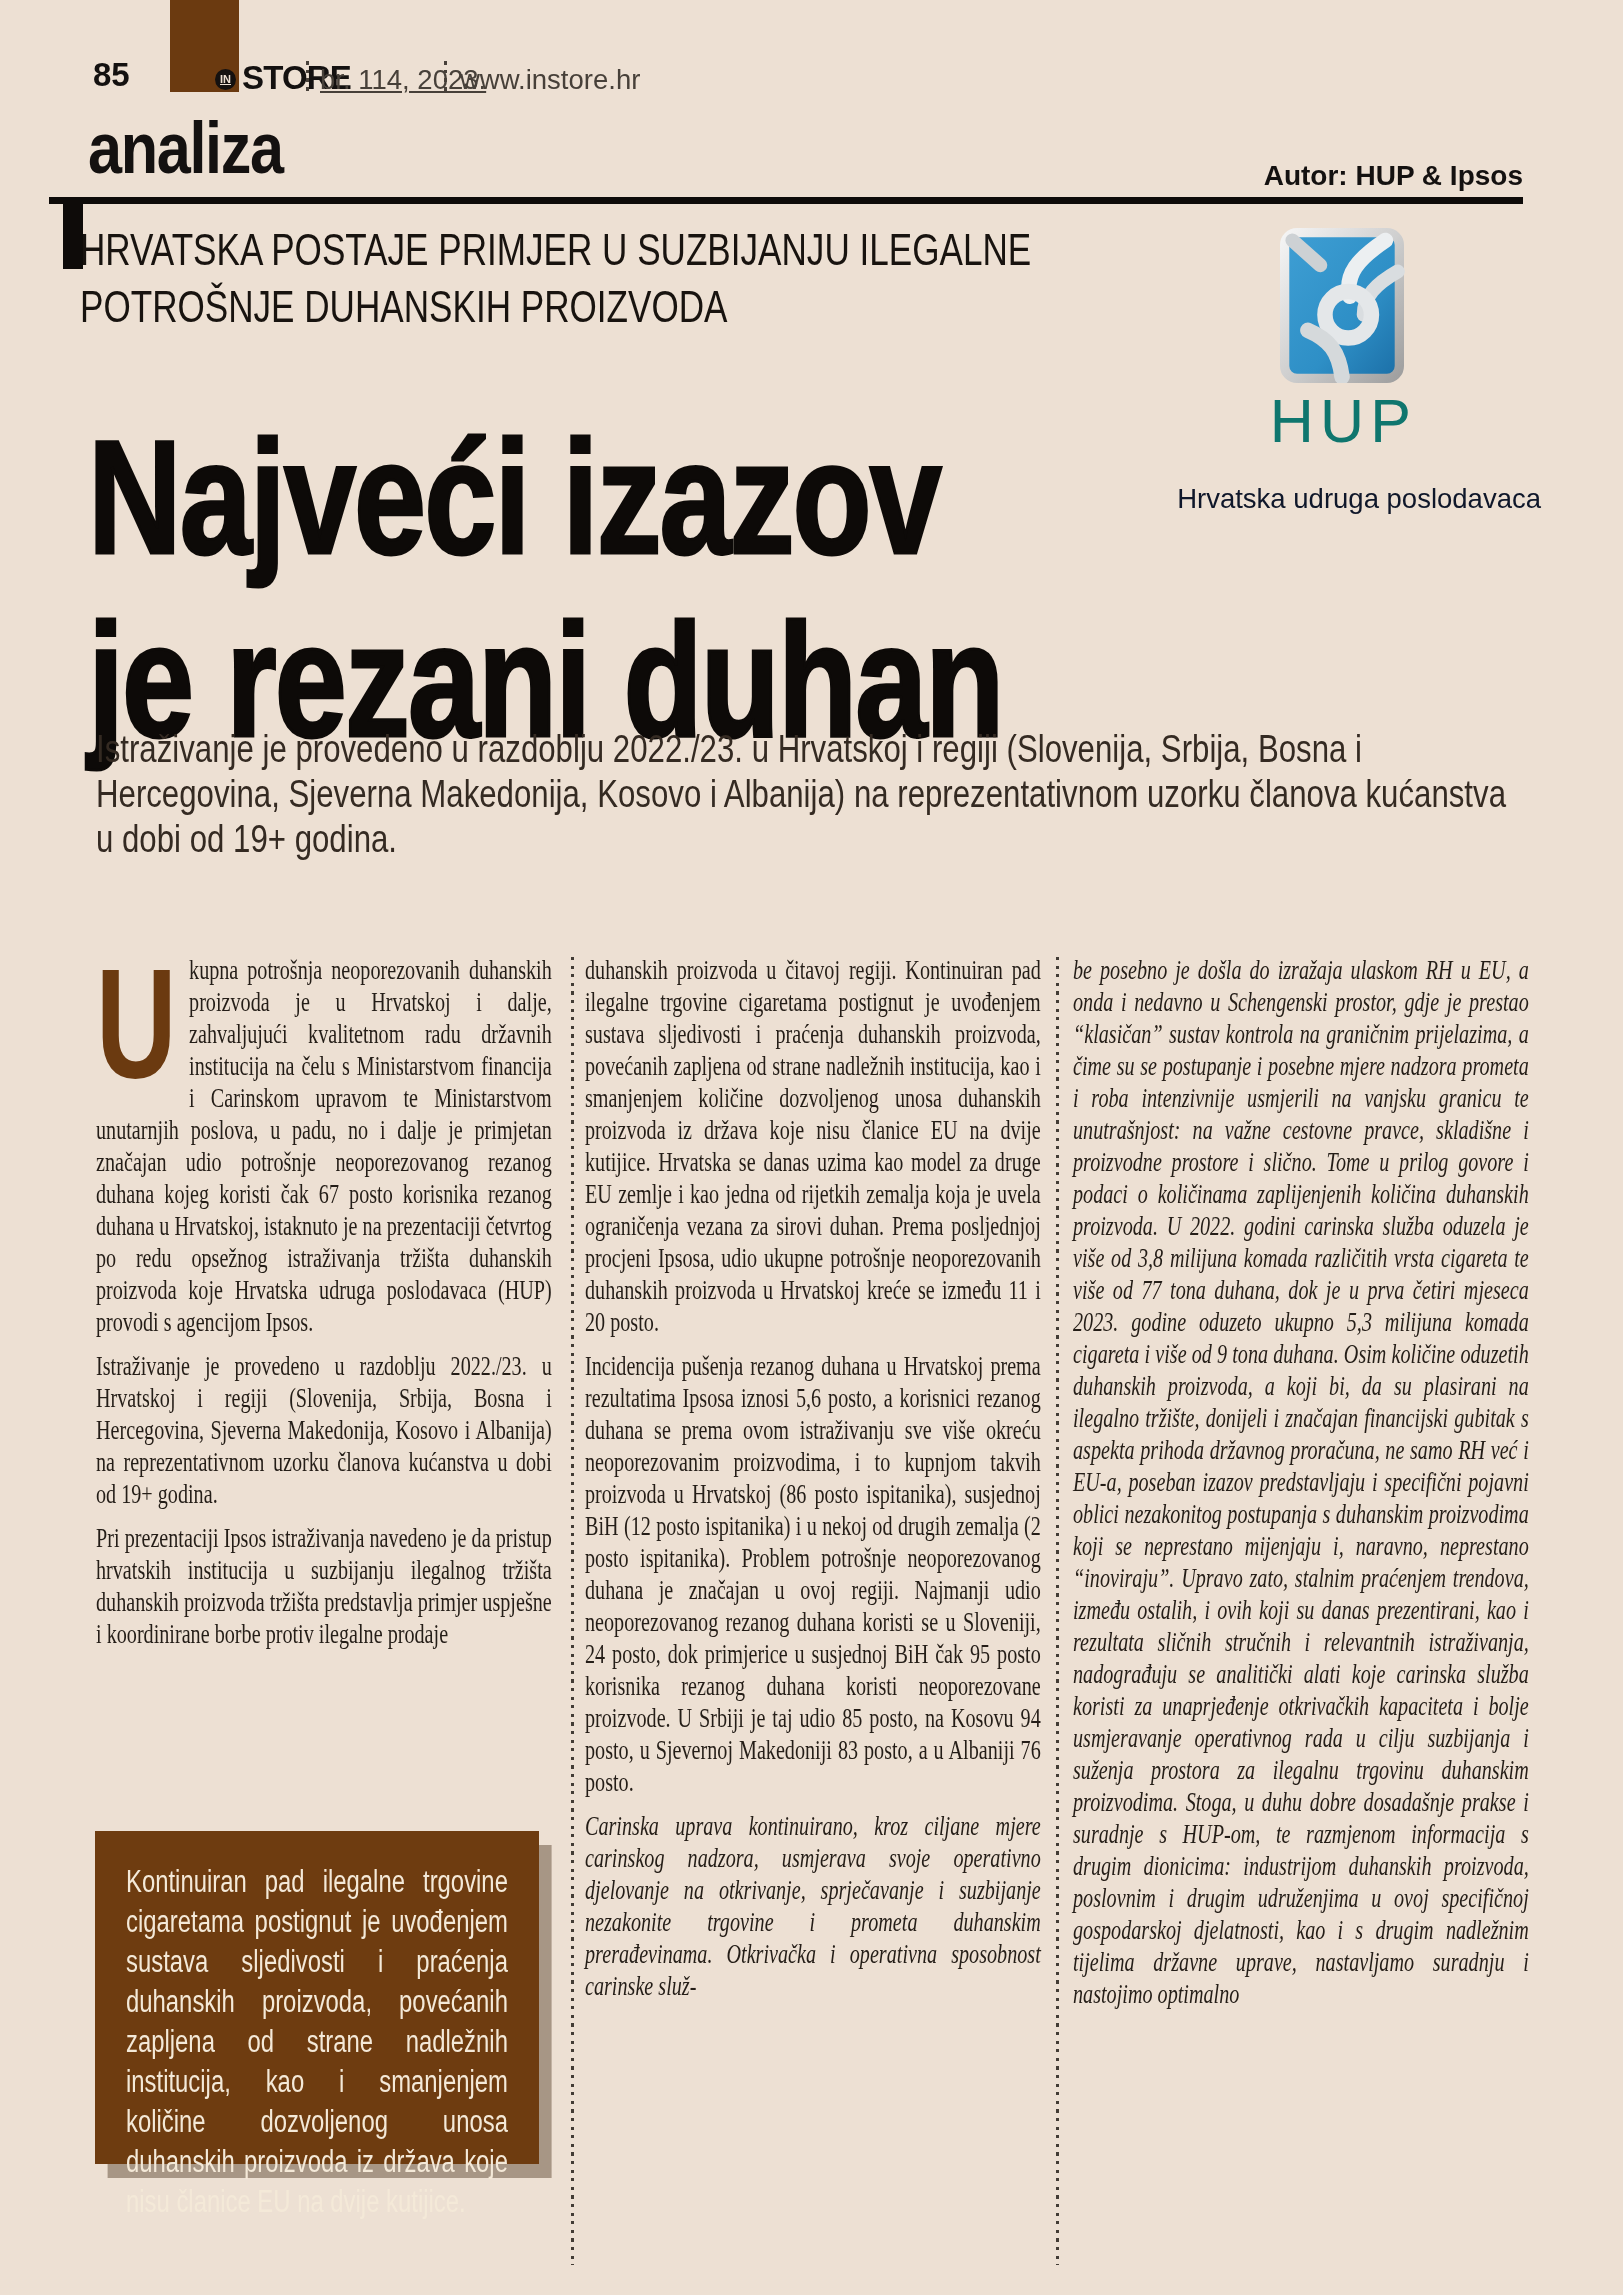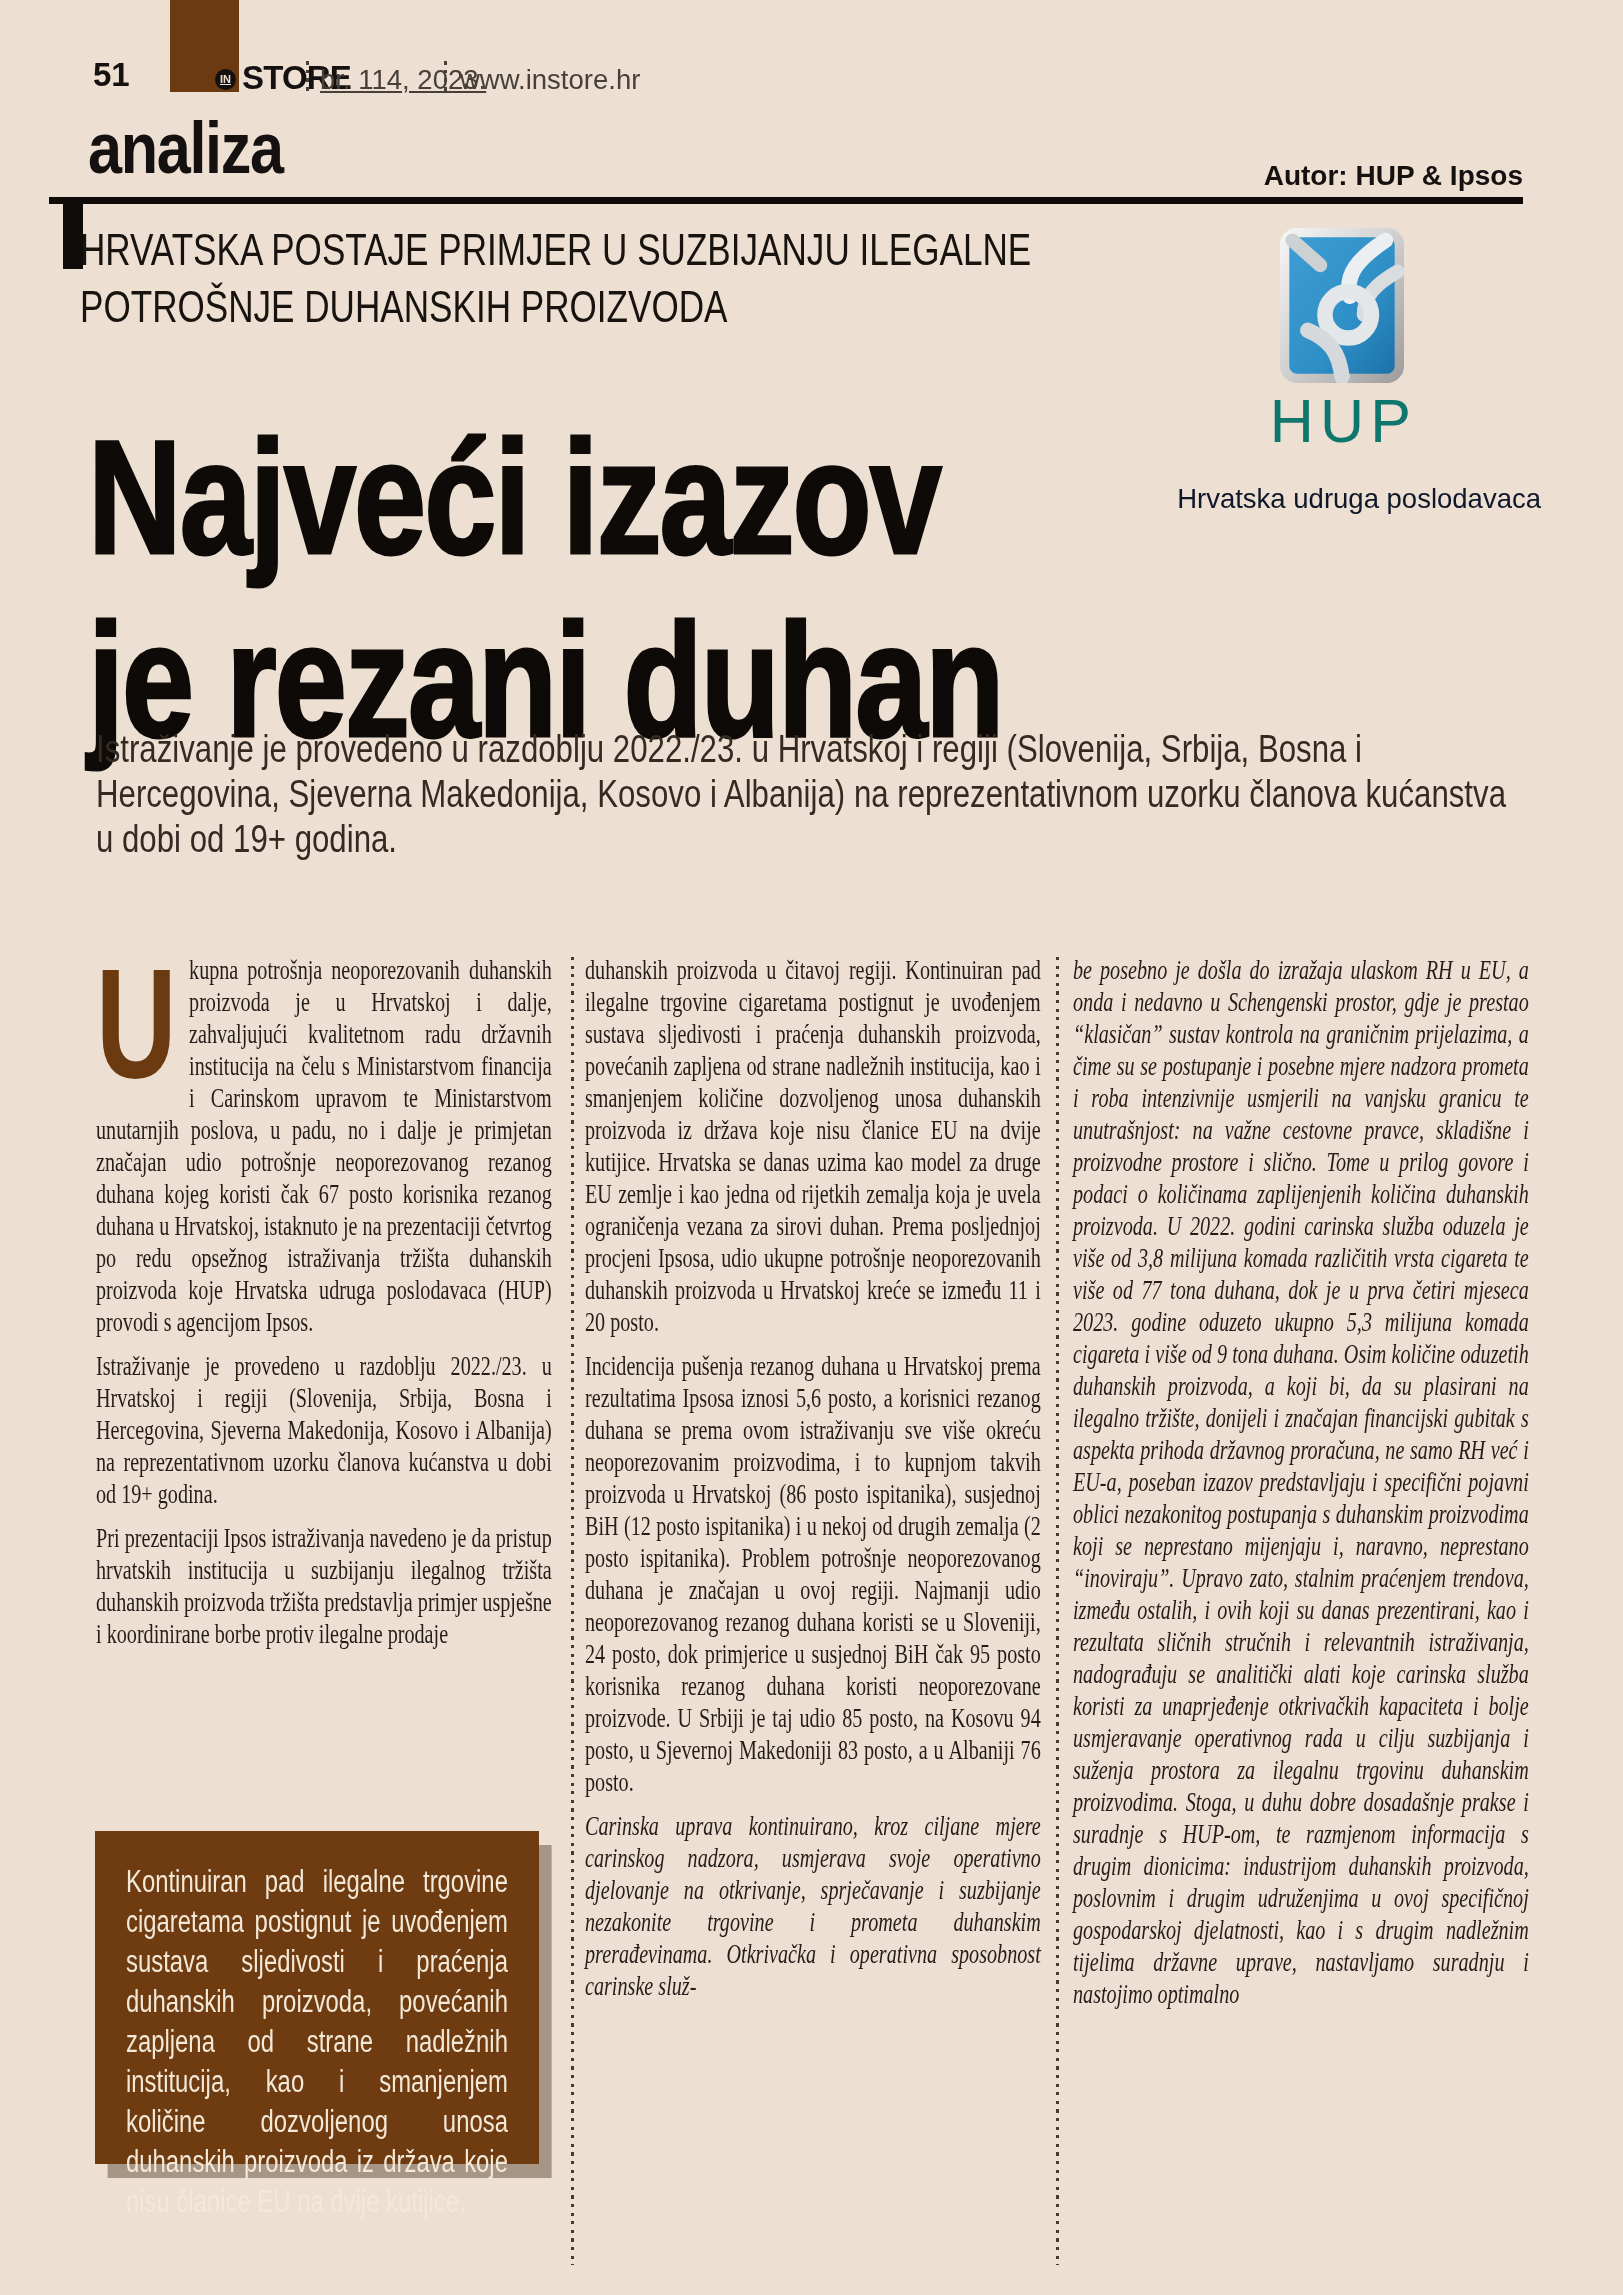--- a/index.html
+++ b/index.html
@@ -58,21 +58,21 @@
            box-shadow:12.6px 14px 0 rgba(110,90,70,0.55);}
   .callout-text{position:absolute;left:31px;top:31px;width:496px;
                 font:400 31px/40px "Liberation Sans",sans-serif;color:#f4e9d8;
                 text-align:justify;transform:scaleX(0.77);transform-origin:left top;}
 </style>
 </head>
 <body>
 
 <div class="page">
 
-  <div class="abs page-number">51</div>
+  <div class="abs page-number">85</div>
   <div class="abs brown-tab"></div>
   <div class="abs in-badge">IN</div>
   <div class="abs brand-store">STORE</div>
   <div class="abs vdots" style="left:306px;"></div>
   <div class="abs issue">br. 114, 2023.</div>
   <div class="abs vdots" style="left:444px;"></div>
   <div class="abs website">www.instore.hr</div>
 
   <div class="abs section-title"><span class="cond" style="transform:scaleX(0.85);">analiza</span></div>
   <div class="abs author">Autor: HUP &amp; Ipsos</div>

